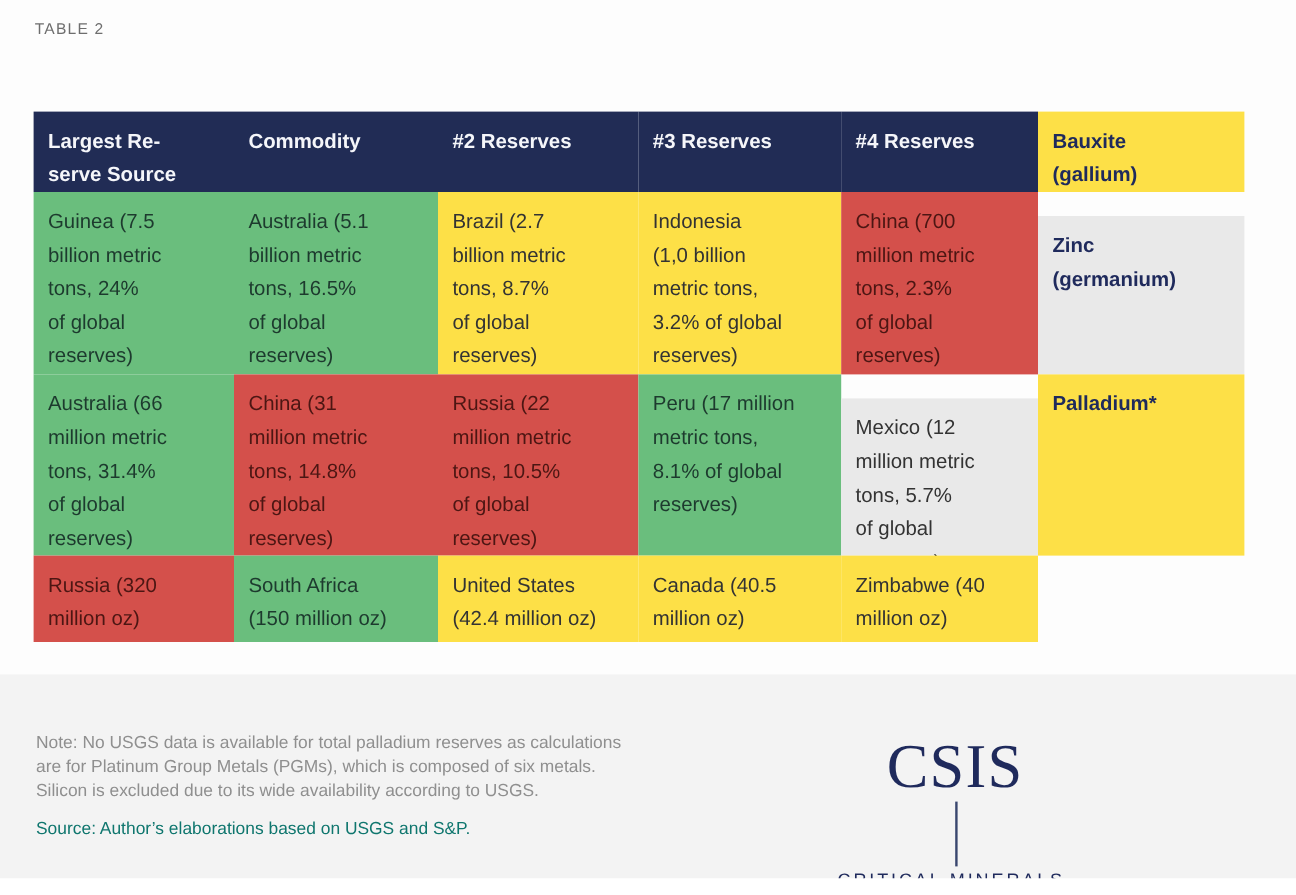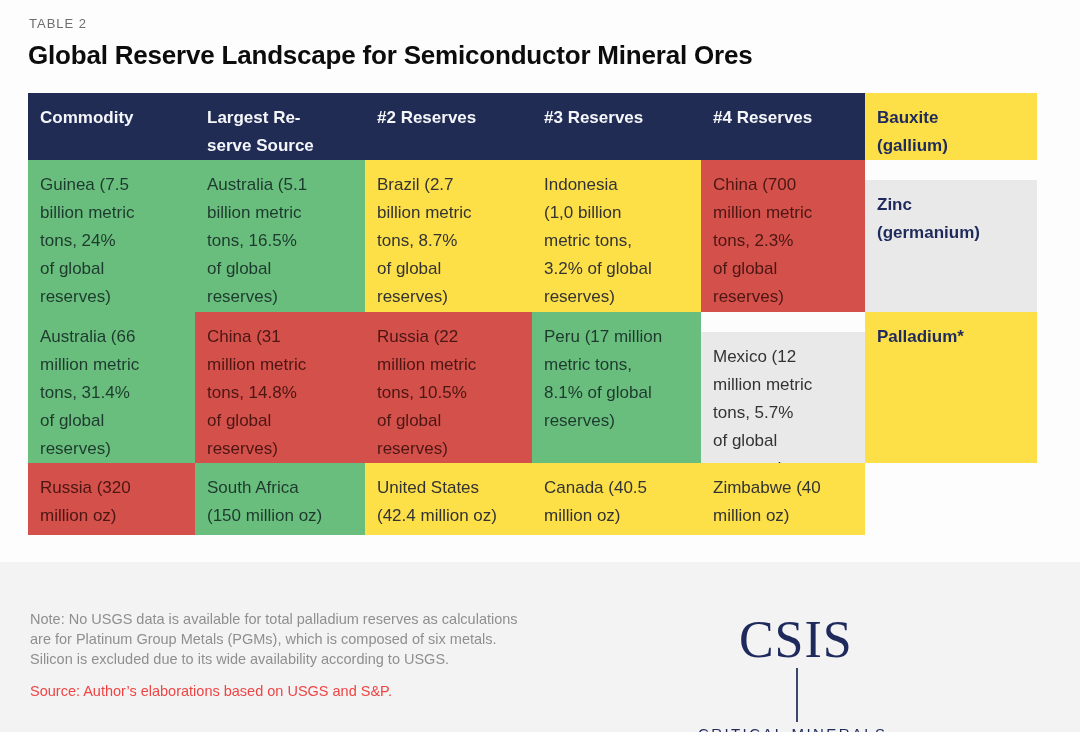--- a/index.html
+++ b/index.html
@@ -64,21 +64,21 @@
   }
   .note {
     position: absolute; left: 30px; top: 609px;
     width: 580px;
     font-size: 14.5px; line-height: 20px;
     color: #8f8f8f;
     white-space: pre-line;
   }
   .source {
     position: absolute; left: 30px; top: 683px;
-    font-size: 14.5px; color: #ef4444;
+    font-size: 14.5px; color: #0f766e;
   }
   
   .logo {
     position: absolute; left: 698px; top: 612px;
     display: flex; align-items: center; flex-direction: column;
   }
   .logo-wordmark {
     font-family: "Liberation Serif", serif;
     font-size: 52px; line-height: 56px;
     color: var(--navy-text);
@@ -96,27 +96,26 @@
     font-weight: 500;
     white-space: nowrap;
   }
 </style>
 </head>
 <body>
 
 <div id="page">
 
   <div class="kicker">TABLE 2</div>
-  <div class="title">Global Reserve Landscape for Semiconductor Mineral Ores</div>
 
   <div class="table">
 
-    <div class="cell hdr">Commodity</div>
     <div class="cell hdr">Largest Re-
 serve Source</div>
+    <div class="cell hdr">Commodity</div>
     <div class="cell hdr">#2 Reserves</div>
     <div class="cell hdr">#3 Reserves</div>
     <div class="cell hdr">#4 Reserves</div>
 
     <div class="cell commodity bg-white">Bauxite
 (gallium)</div>
     <div class="cell bg-green">Guinea (7.5
 billion metric
 tons, 24%
 of global

